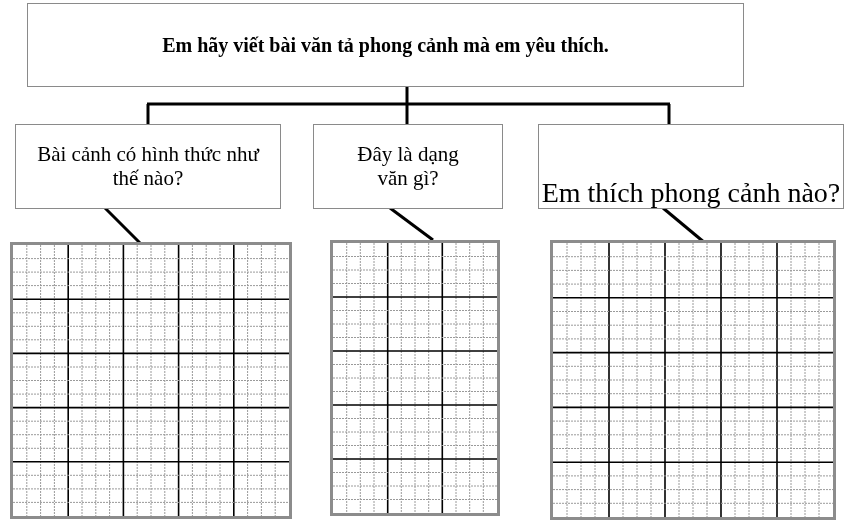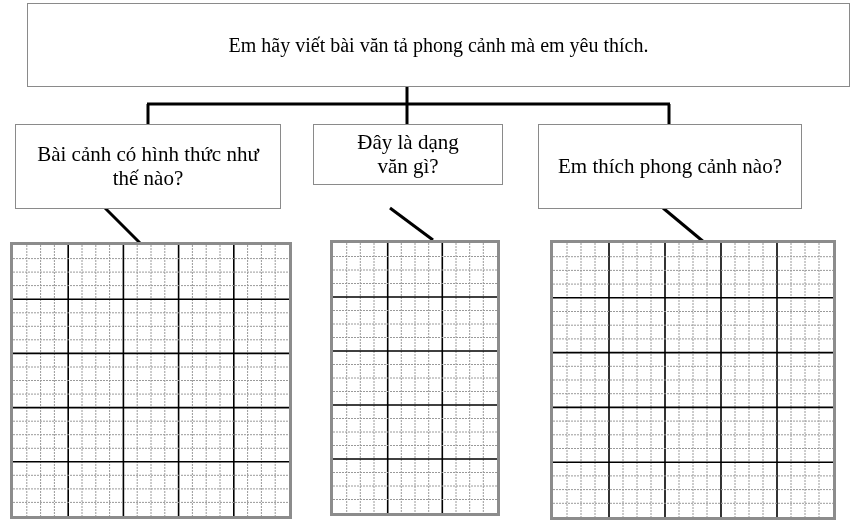--- a/index.html
+++ b/index.html
@@ -20,26 +20,27 @@
       box-sizing: border-box;
       border: 1px solid #8a8a8a;
       background: #fff;
       display: flex;
       align-items: center;
       justify-content: center;
       text-align: center;
       line-height: 1.12;
     }
     #top-box {
-      left: 27px; top: 3px; width: 823px; height: 84px;
+      left: 27px; top: 3px; width: 717px; height: 84px;
       font-size: 20px;
+      font-weight: bold;
     }
     #q1 { left: 15px; top: 124px; width: 266px; height: 85px; font-size: 21px; padding: 0 6px; }
-    #q2 { left: 313px; top: 124px; width: 190px; height: 61px; font-size: 21px; padding: 0 30px; }
-    #q3 { left: 538px; top: 124px; width: 264px; height: 85px; font-size: 21px; }
+    #q2 { left: 313px; top: 124px; width: 190px; height: 85px; font-size: 21px; padding: 0 30px; }
+    #q3 { left: 538px; top: 124px; width: 306px; height: 85px; font-size: 28px; align-items: flex-end; }
     .text { display: block; }
     svg.connectors {
       position: absolute; left: 0; top: 0;
       width: 852px; height: 527px;
       pointer-events: none;
     }
     .grid {
       position: absolute;
       box-sizing: border-box;
       border: 3px solid #8c8c8c;

